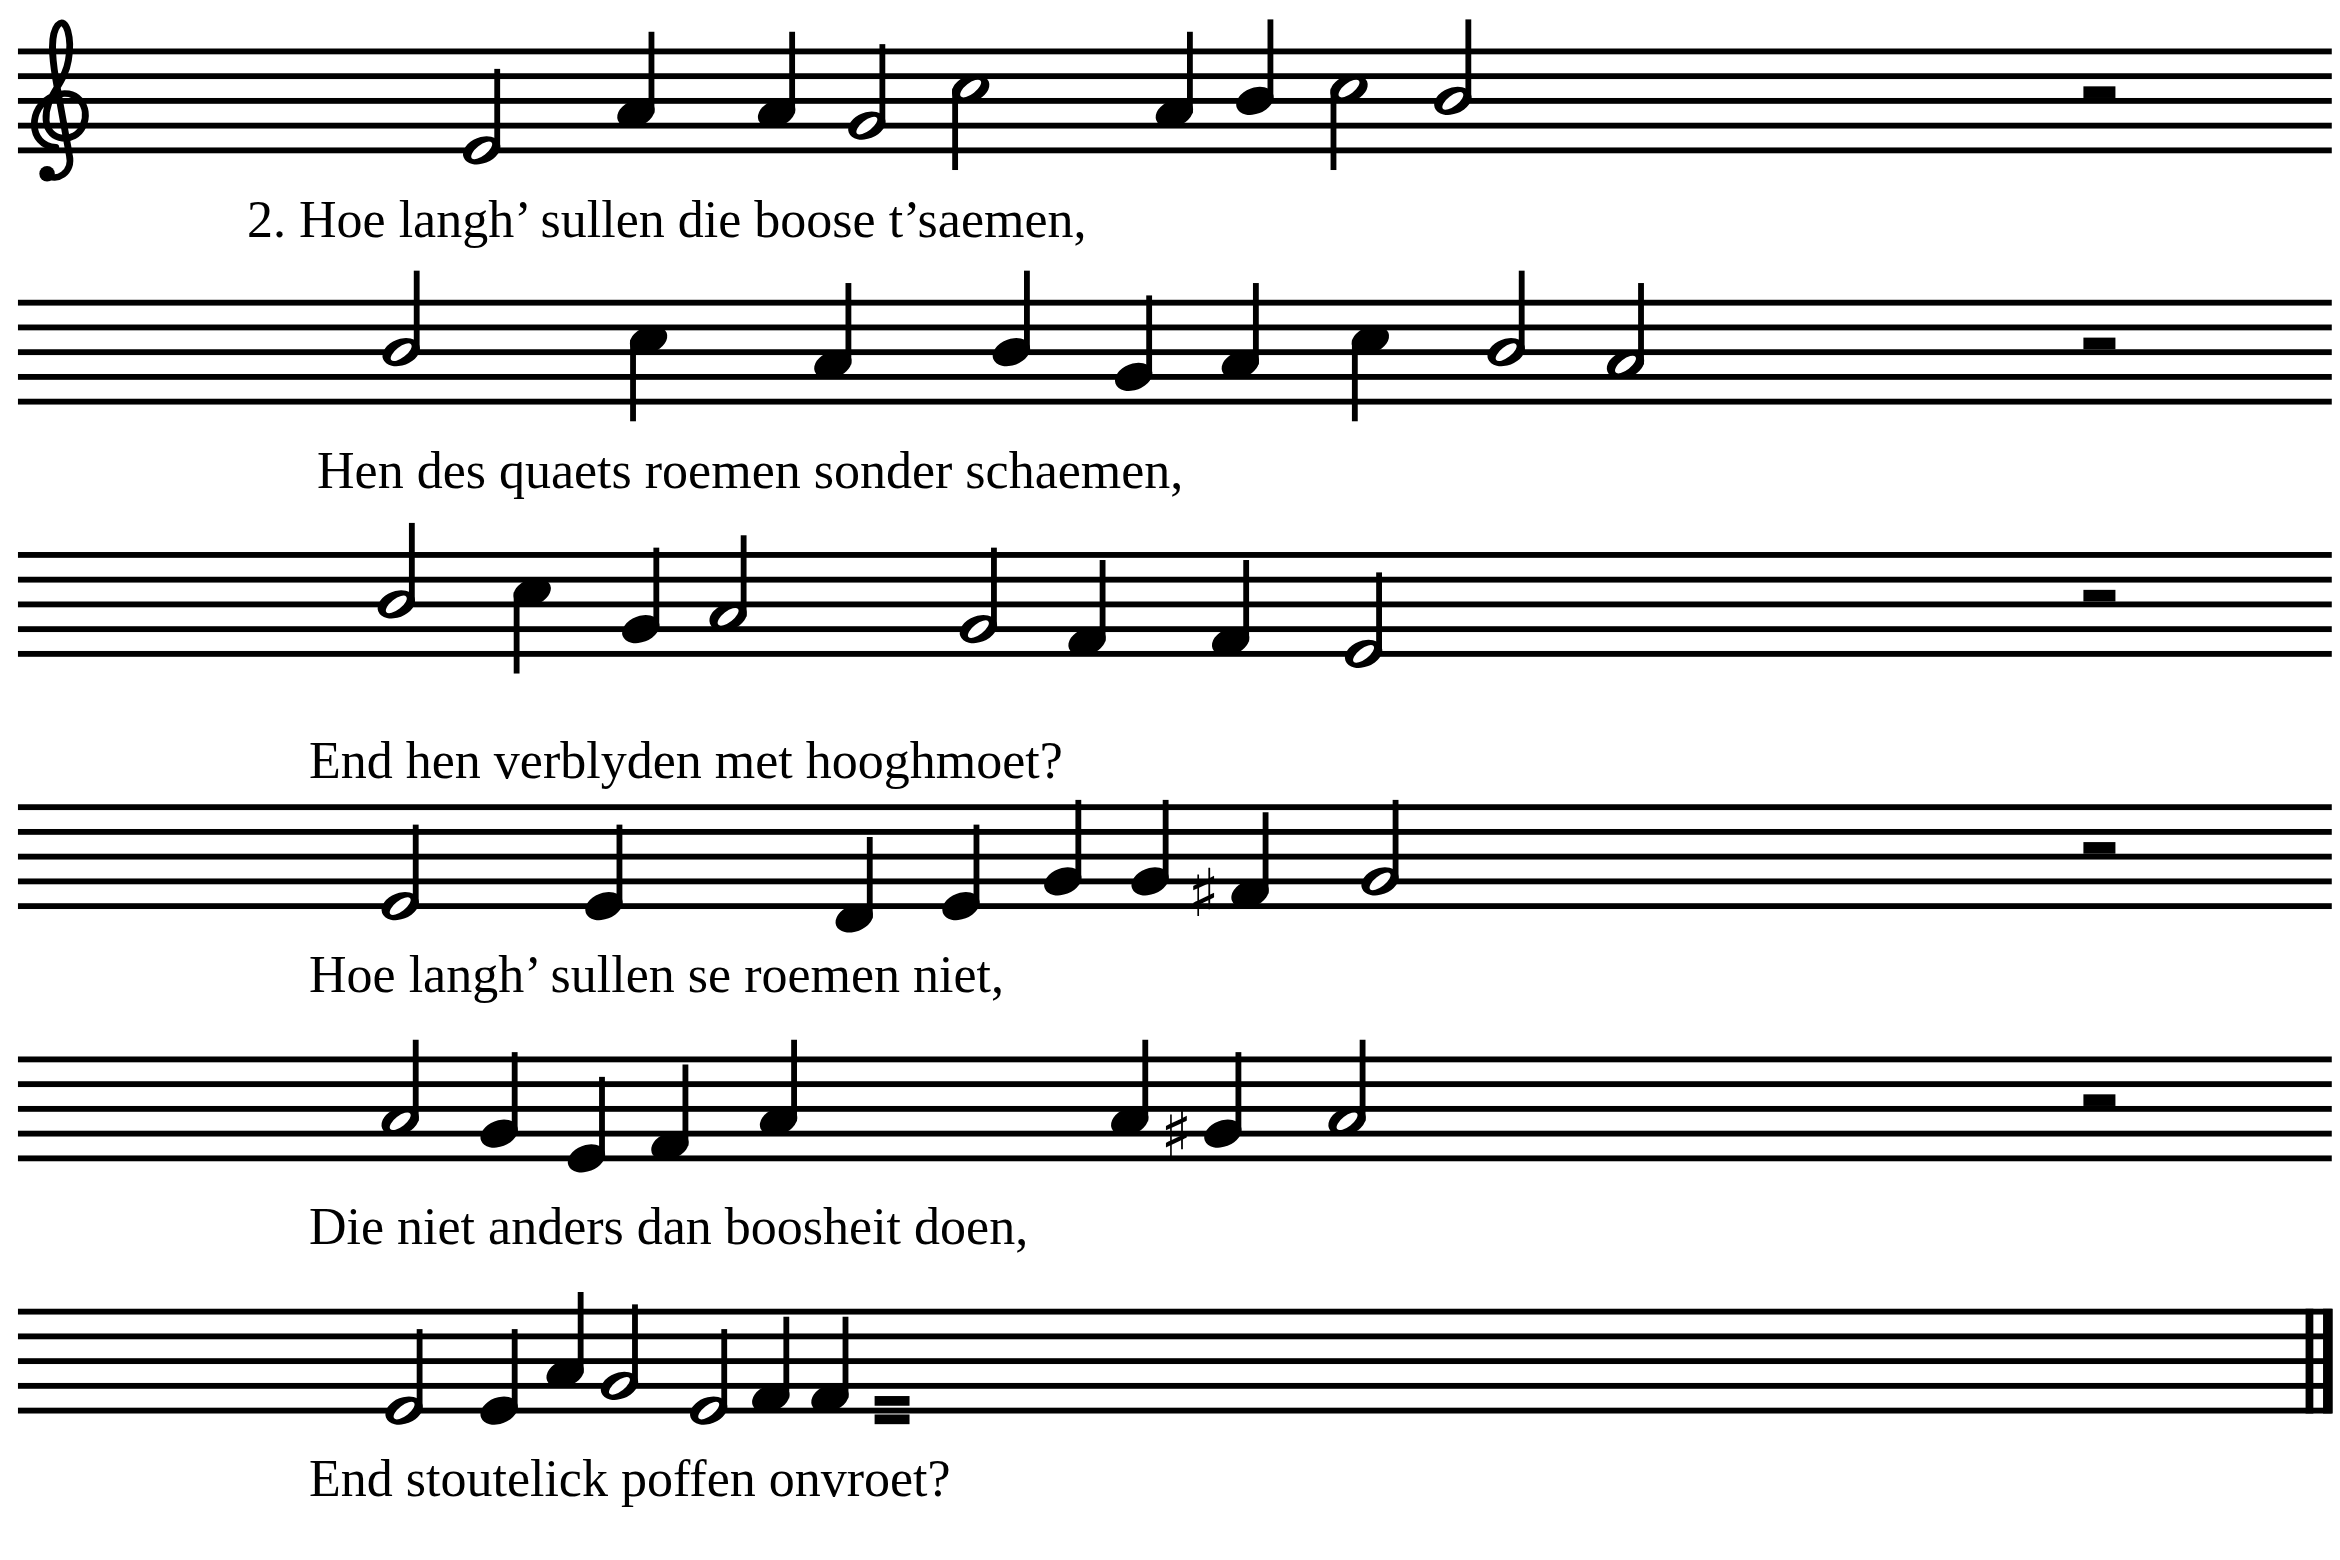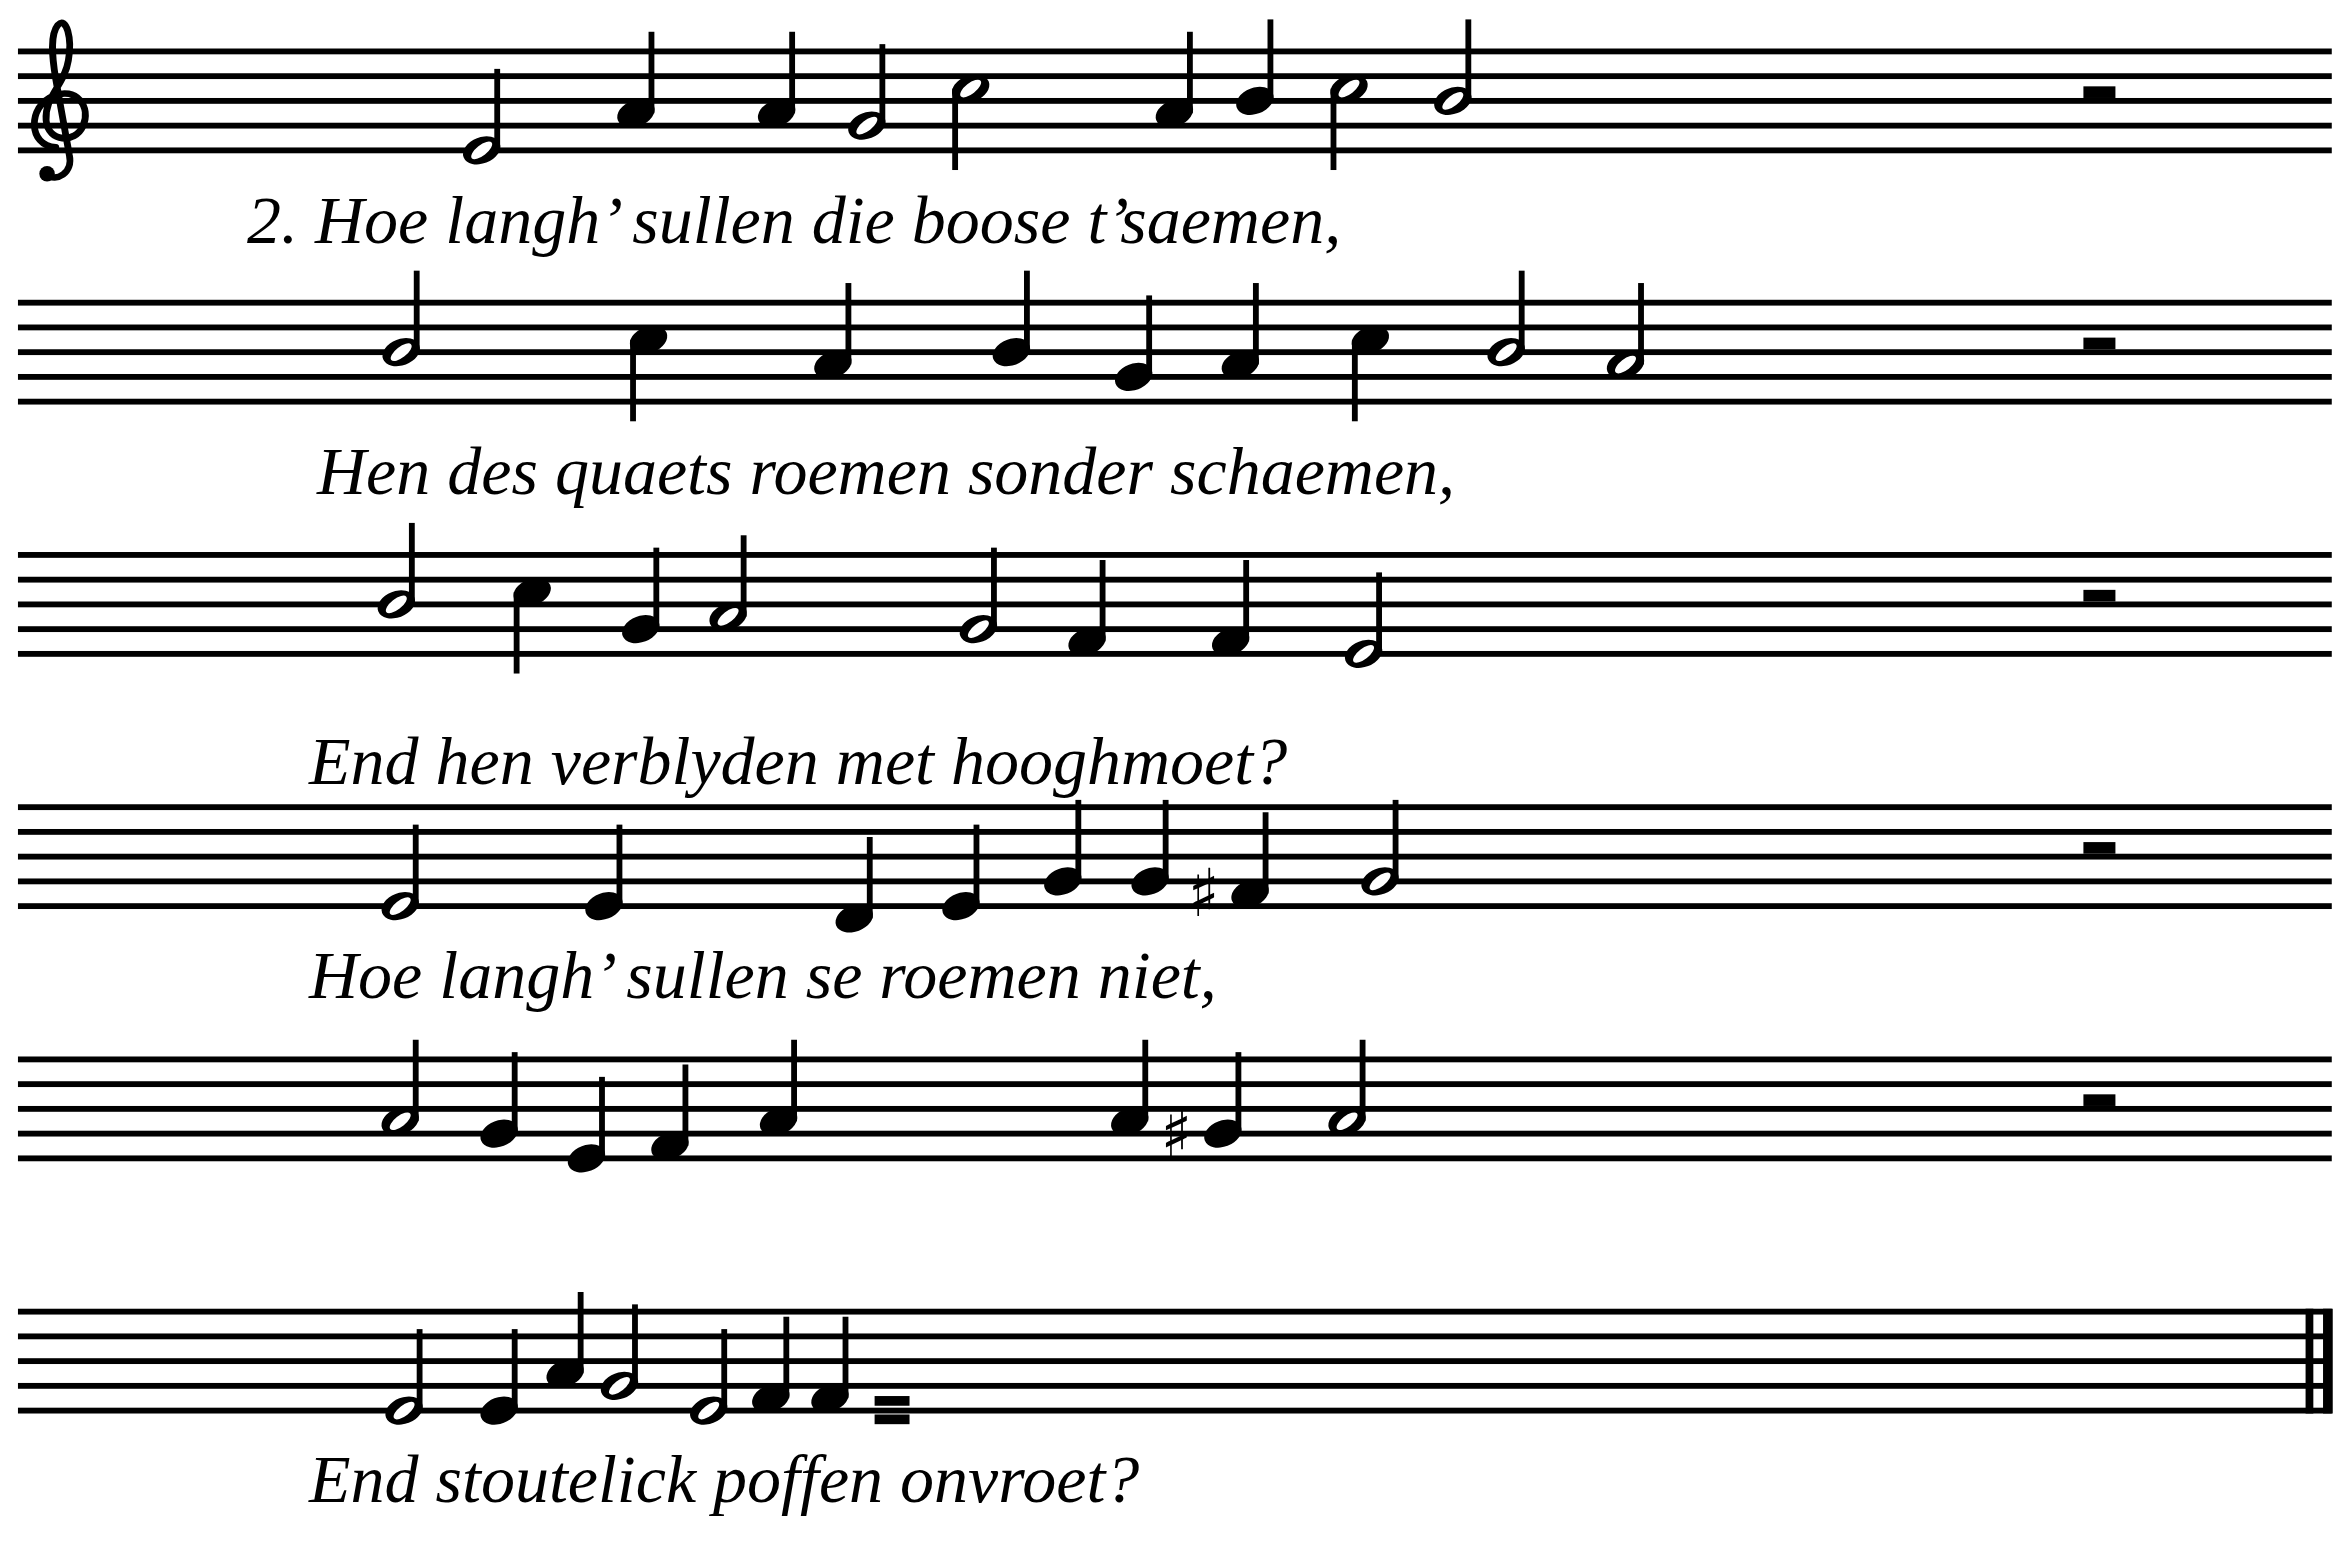--- a/index.html
+++ b/index.html
@@ -1,26 +1,25 @@
 <!DOCTYPE html>
 <html><head>
 <meta charset="utf-8">
 <style>
   html,body{margin:0;padding:0;background:#ffffff;}
   .page{position:relative;width:2341px;height:1560px;background:#ffffff;overflow:hidden;}
   #score{position:absolute;left:0;top:0;}
   .lyric{
     position:absolute;
     font-family:"Liberation Serif","DejaVu Serif",serif;
-    font-size:68px;
+    font-size:52px;
     line-height:80px;
     color:#000000;
     white-space:nowrap;
     letter-spacing:0px;
-    font-style:italic;
   }
 </style>
 </head>
 <body>
 
 <div class="page">
   <svg id="score" width="2341" height="1560" viewBox="0 0 2412 1608" xmlns="http://www.w3.org/2000/svg">
       <rect x="18" y="50" width="2385" height="6" fill="#000000"></rect>
       <rect x="18" y="75.5" width="2385" height="6" fill="#000000"></rect>
       <rect x="18" y="101" width="2385" height="6" fill="#000000"></rect>
@@ -180,15 +179,16 @@
       <rect x="901" y="1439" width="36" height="10" fill="#000000"></rect>
       <rect x="901" y="1458" width="36" height="10" fill="#000000"></rect>
       <rect x="2376" y="1349" width="8" height="108" fill="#000000"></rect>
       <rect x="2394" y="1349" width="10" height="108" fill="#000000"></rect>
     </svg>
 
   <div class="lyric" style="left: 247px; top: 180px;">2. Hoe langh’ sullen die boose t’saemen,</div>
   <div class="lyric" style="left: 309px; top: 431px; margin-left: 8px;">Hen des quaets roemen sonder schaemen,</div>
   <div class="lyric" style="left: 309px; top: 683px; margin-top: 38px;">End hen verblyden met hooghmoet?</div>
   <div class="lyric" style="left: 309px; top: 935px;">Hoe langh’ sullen se roemen niet,</div>
+  <div class="lyric" style="left: 309px; top: 1187px;">Die niet anders dan boosheit doen,</div>
   <div class="lyric" style="left: 309px; top: 1439px;">End stoutelick poffen onvroet?</div>
 </div>
 
 
 </body></html>

